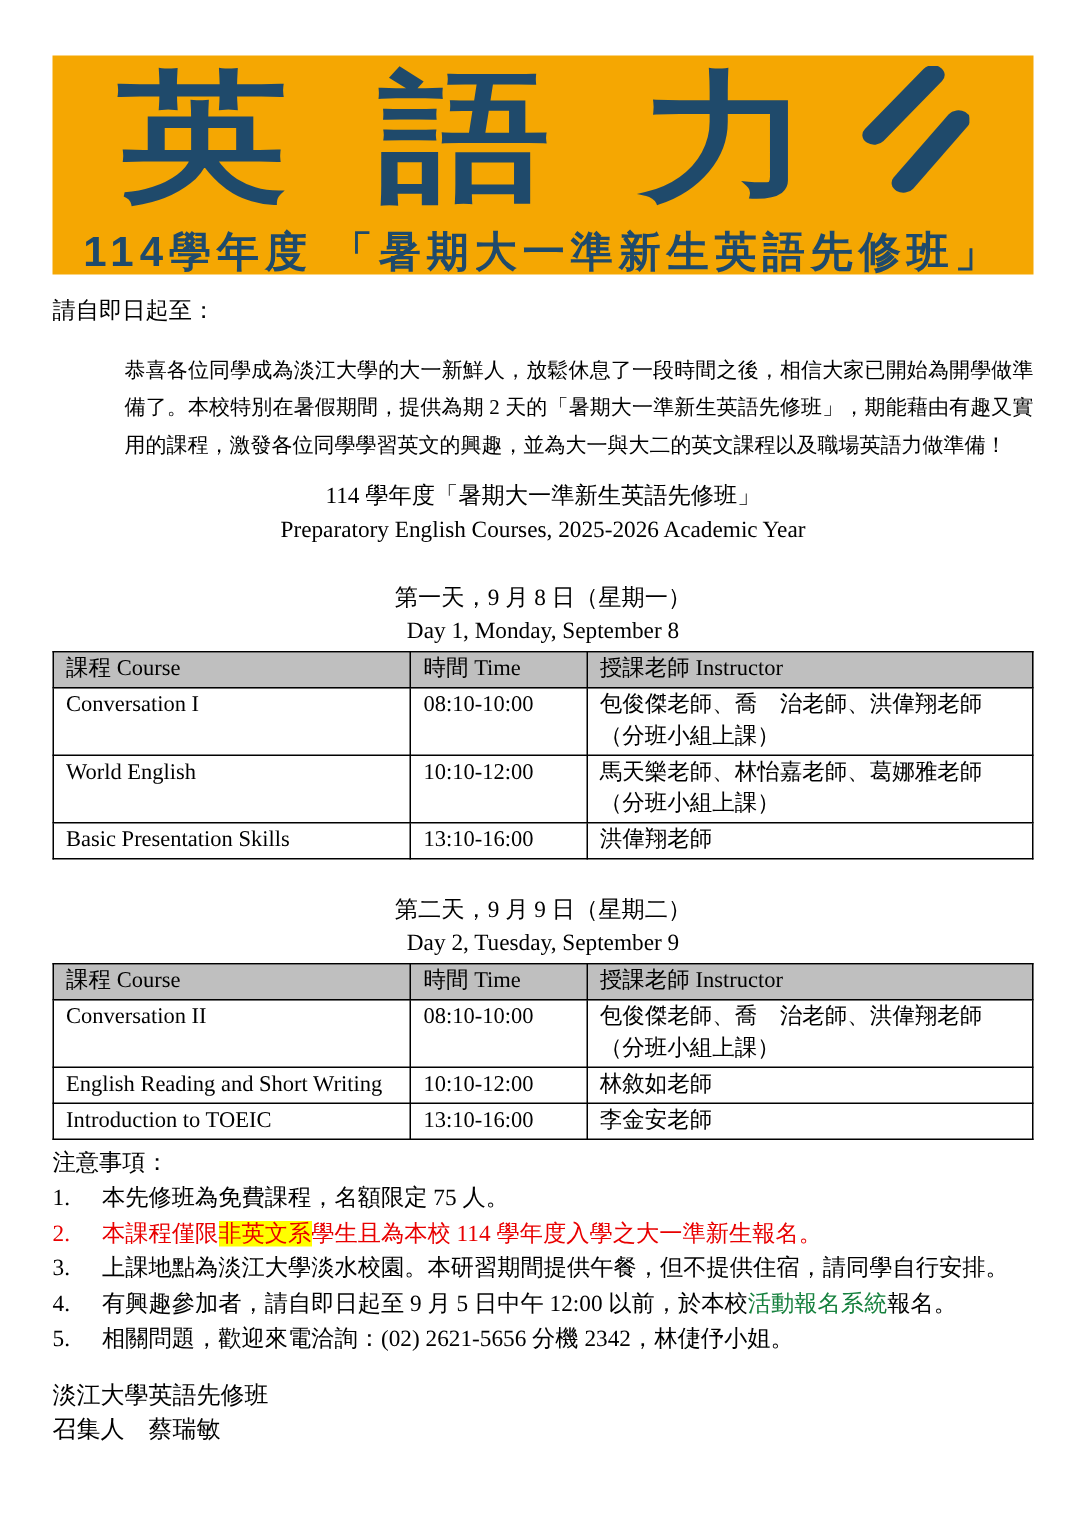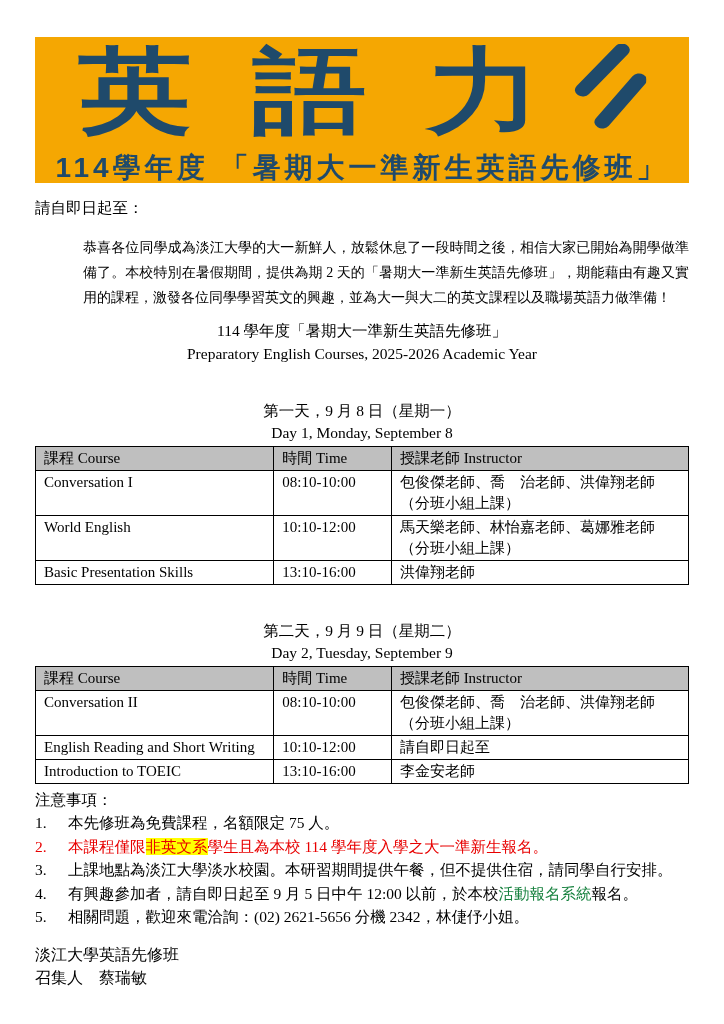--- a/index.html
+++ b/index.html
@@ -29,21 +29,21 @@
     font-weight:700; font-size:28px; line-height:30px; letter-spacing:4px;
     margin-top:3px; white-space:nowrap;
   }
 
   
   .greeting { font-size:15.5px; line-height:23px; }
   .intro { margin-top:16px; font-size:14px; line-height:25px; text-align:justify;margin-left:48px; }
 
   .center-line { text-align:center; font-size:15.5px; line-height:23px; }
   .program-zh { margin-top:9px; }
-  .day-zh { margin-top:34px; }
+  .day-zh { margin-top:22px; }
   .day-en { line-height:21px; }
 
   
   table.course-table { width:100%; border-collapse:collapse; margin-top:3px; font-size:15px; }
   .course-table th, .course-table td {
     border:1.5px solid #000; padding:1px 8px; text-align:left; vertical-align:top; line-height:21px;
   }
   .course-table th { background:#BFBFBF; font-weight:400; }
   .col-course { width:36.5%; } .col-time { width:18%; } .col-instructor { width:45.5%; }
 
@@ -139,21 +139,21 @@
         <td>08:10-10:00</td>
         <td>
           <div>包俊傑老師、喬　治老師、洪偉翔老師</div>
           <div>（分班小組上課）</div>
         </td>
       </tr>
       <tr>
         <td>English Reading and Short Writing</td>
         <td>10:10-12:00</td>
         <td>
-          <div>請自即日起至</div>
+          <div>林敘如老師</div>
         </td>
       </tr>
       <tr>
         <td>Introduction to TOEIC</td>
         <td>13:10-16:00</td>
         <td>
           <div>李金安老師</div>
         </td>
       </tr>
     </tbody>

